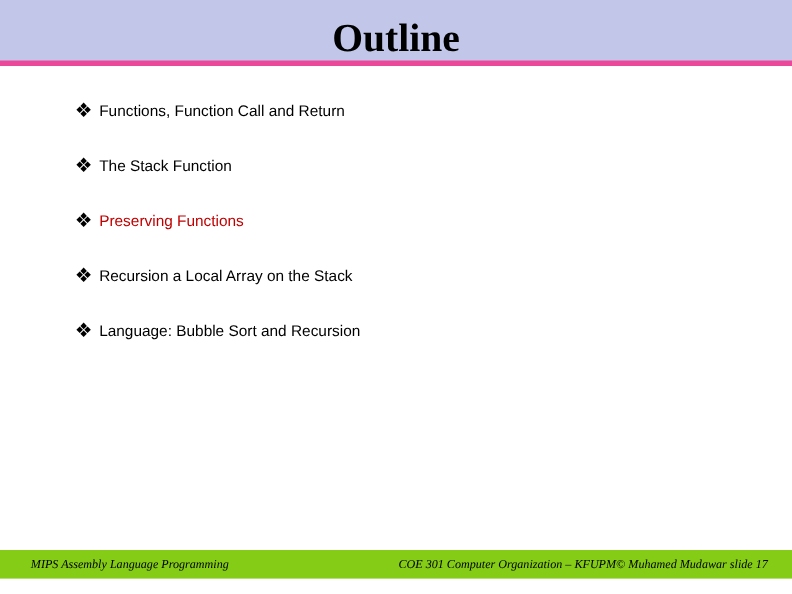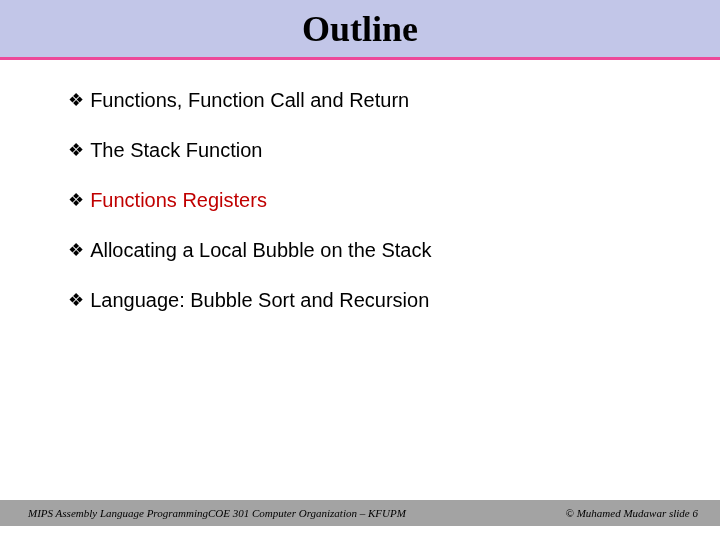--- a/index.html
+++ b/index.html
@@ -7,23 +7,23 @@
     body {
       background: #ffffff;
       font-family: Arial, Helvetica, sans-serif;
       position: relative;
     }
     .title-bar {
       background: #c2c6e8;
       width: 100%;
       height: 60px;
       display: flex;
-      align-items: center;
+      align-items: flex-end;
       justify-content: center;
-      border-bottom: 3px solid #ec4899;
+      border-bottom: 5px solid #ec4899;
     }
     .title-text {
       font-family: "Times New Roman", Times, serif;
       font-size: 36px;
       font-weight: bold;
       color: #000000;
     }
     .content {
       padding: 28px 60px 0 68px;
     }
@@ -34,73 +34,73 @@
     }
     .bullet-icon {
       font-size: 18px;
       line-height: 24px;
       margin-right: 6px;
       flex: 0 0 auto;
       color: #000000;
       font-family: "Segoe UI Symbol", Arial, sans-serif;
     }
     .bullet-text {
-      font-size: 20px;
+      font-size: 14px;
       line-height: 24px;
       text-align: center;
     }
     .item-normal { color: #000000; }
     .item-red { color: #c00000; }
     .footer {
       position: absolute;
       bottom: 14px;
       left: 0;
       width: 100%;
       height: 26px;
-      background: #a3a3a3;
+      background: #84cc16;
       display: flex;
       align-items: center;
       justify-content: space-between;
       padding: 0 22px 0 28px;
       font-family: "Times New Roman", Times, serif;
       font-style: italic;
       font-size: 11px;
       color: #000000;
     }
     .footer-left { flex: 0 0 auto; }
-    .footer-center { flex: 1 1 auto; text-align: left; }
+    .footer-center { flex: 1 1 auto; text-align: right; }
     .footer-right { flex: 0 0 auto; }
   </style>
 </head>
 <body>
 
 <div class="title-bar">
   <div class="title-text">Outline</div>
 </div>
 
 <div class="content">
   <div class="bullet-row">
     <span class="bullet-icon">❖</span>
     <span class="bullet-text item-normal">Functions, Function Call and Return</span>
   </div>
   <div class="bullet-row">
     <span class="bullet-icon">❖</span>
     <span class="bullet-text item-normal">The Stack Function</span>
   </div>
   <div class="bullet-row">
     <span class="bullet-icon">❖</span>
-    <span class="bullet-text item-red">Functions Registers</span>
+    <span class="bullet-text item-red">Preserving Functions</span>
   </div>
   <div class="bullet-row">
     <span class="bullet-icon">❖</span>
-    <span class="bullet-text item-normal">Allocating a Local Bubble on the Stack</span>
+    <span class="bullet-text item-normal">Recursion a Local Array on the Stack</span>
   </div>
   <div class="bullet-row">
     <span class="bullet-icon">❖</span>
     <span class="bullet-text item-normal">Language: Bubble Sort and Recursion</span>
   </div>
 </div>
 
 <div class="footer">
   <div class="footer-left">MIPS Assembly Language Programming</div>
   <div class="footer-center">COE 301 Computer Organization – KFUPM</div>
-  <div class="footer-right">© Muhamed Mudawar   slide 6</div>
+  <div class="footer-right">© Muhamed Mudawar   slide 17</div>
 </div>
 
 </body></html>

